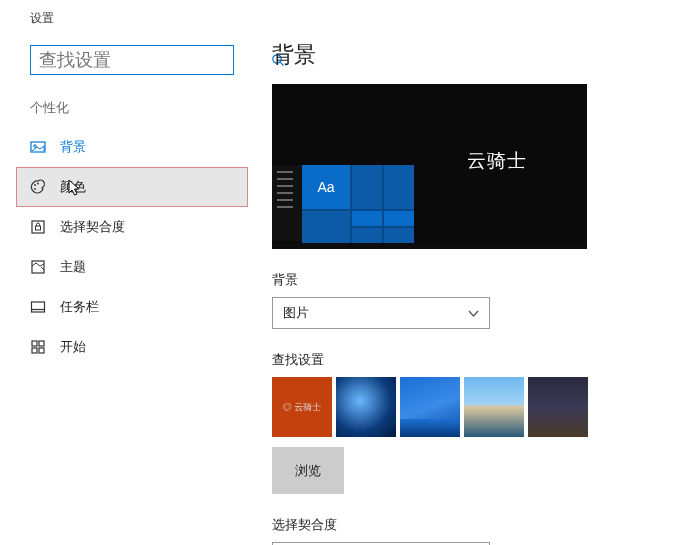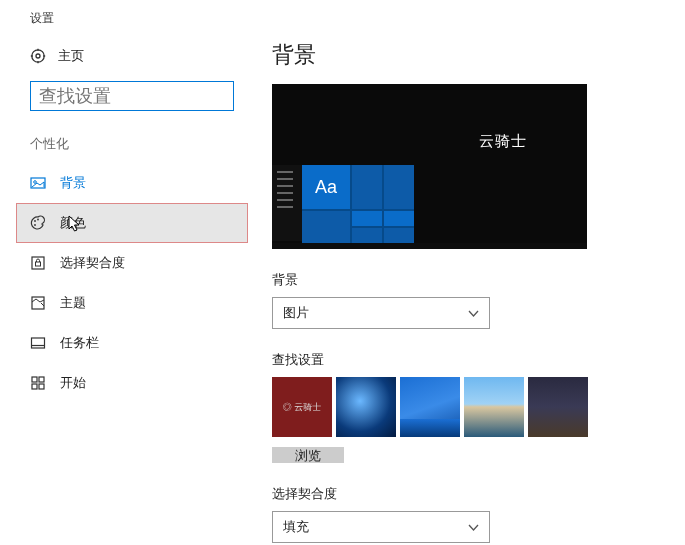--- a/index.html
+++ b/index.html
@@ -85,22 +85,22 @@
   .preview {
     width: 315px;
     height: 165px;
     background: #0a0a0a;
     position: relative;
     overflow: hidden;
   }
   .preview-text {
     position: absolute;
     color: #fff;
-    font-size: 15px;
-    top: 48px;
+    font-size: 19px;
+    top: 64px;
     right: 60px;
     letter-spacing: 1px;
   }
   .start-menu {
     position: absolute;
     left: 0;
     bottom: 6px;
     display: flex;
   }
   .start-rail {
@@ -115,21 +115,21 @@
   .rail-line { height: 2px; background: #666; width: 16px; }
   .tiles {
     display: grid;
     grid-template-columns: 48px 30px 30px;
     grid-template-rows: 44px 15px 15px;
     gap: 2px;
     background: #064a8a;
     padding: 0;
   }
   .tile { background: #0a6cc9; }
-  .tile.big { grid-row: 1 / 2; grid-column: 1 / 2; background:#0a6cc9; display:flex; align-items:center; justify-content:center; color:#fff; font-size:18px;}
+  .tile.big { grid-row: 1 / 2; grid-column: 1 / 2; background:#0a6cc9; display:flex; align-items:center; justify-content:center; color:#fff; font-size:14px;}
   .tile.t2 { grid-row: 1 / 2; grid-column: 2 / 3; background:#0d5ba8;}
   .tile.t3 { grid-row: 1 / 2; grid-column: 3 / 4; background:#0d5ba8;}
   .tile.t4 { grid-row: 2 / 4; grid-column: 1 / 2; background:#0d5ba8;}
   .tile.t5 { grid-row: 2 / 3; grid-column: 2 / 3; background:#0a6cc9;}
   .tile.t6 { grid-row: 2 / 3; grid-column: 3 / 4; background:#0a6cc9;}
   .tile.t7 { grid-row: 3 / 4; grid-column: 2 / 3; background:#0d5ba8;}
   .tile.t8 { grid-row: 3 / 4; grid-column: 3 / 4; background:#0d5ba8;}
   .taskbar {
     position: absolute;
     bottom: 0; left: 0; right: 0;
@@ -157,58 +157,45 @@
   .chev { font-size: 11px; color: #555; }
   .thumbs {
     display: flex;
     gap: 4px;
     margin-top: 4px;
   }
   .thumb {
     width: 60px; height: 60px;
     cursor: pointer;
   }
-  .th1 { background: #7f1d1d; display:flex; align-items:center; justify-content:center; color:#ddd; font-size:9px;}
+  .th1 { background: #c2410c; display:flex; align-items:center; justify-content:center; color:#ddd; font-size:9px;}
   .th2 { background: radial-gradient(circle at 40% 40%, #6bb8ff 0%, #0a3a7a 60%, #021a40 100%);}
   .th3 { background: linear-gradient(160deg, #1b6fd4 0%, #3a8be8 50%, #0b4a9e 100%); position:relative;}
   .th3::after { content:""; position:absolute; left:0; right:0; bottom:0; height:30%; background:linear-gradient(to top,#063a7a,#1b6fd4);}
   .th4 { background: linear-gradient(to bottom, #6fb8f0 0%, #a0d2f5 45%, #d9c7a0 50%, #2a5a7a 100%);}
   .th5 { background: linear-gradient(to bottom, #2a2a40 0%, #3a3a55 50%, #4a3a2a 100%);}
   .browse-btn {
     margin-top: 10px;
     width: 72px;
-    height: 16px;
+    height: 47px;
     background: #ccc;
     border: none;
     font-size: 13px;
     cursor: pointer;
     color: #222;
   }
   svg { display:block; }
 </style>
 </head>
 <body>
 
 <div class="container">
   <div class="sidebar">
     <div class="app-title">设置</div>
 
-    <div class="home-row">
-      <span class="icon">
-        <svg width="16" height="16" viewBox="0 0 16 16">
-            <circle cx="8" cy="8" r="6.2" fill="none" stroke="#333" stroke-width="1.3"></circle>
-            <circle cx="8" cy="8" r="2" fill="none" stroke="#333" stroke-width="1.3"></circle>
-            <line x1="8" y1="0.8" x2="8" y2="3" stroke="#333" stroke-width="1.3"></line>
-            <line x1="8" y1="13" x2="8" y2="15.2" stroke="#333" stroke-width="1.3"></line>
-            <line x1="0.8" y1="8" x2="3" y2="8" stroke="#333" stroke-width="1.3"></line>
-            <line x1="13" y1="8" x2="15.2" y2="8" stroke="#333" stroke-width="1.3"></line>
-          </svg>
-      </span>
-      <span>主页</span>
-    </div>
 
     <div class="search-box">
       <input type="text" placeholder="查找设置" style="">
       <span class="sicon">
         <svg width="14" height="14" viewBox="0 0 14 14">
             <circle cx="6" cy="6" r="4.2" fill="none" stroke="#0078d7" stroke-width="1.2"></circle>
             <line x1="9.2" y1="9.2" x2="12.5" y2="12.5" stroke="#0078d7" stroke-width="1.2"></line>
           </svg>
       </span>
     </div>

